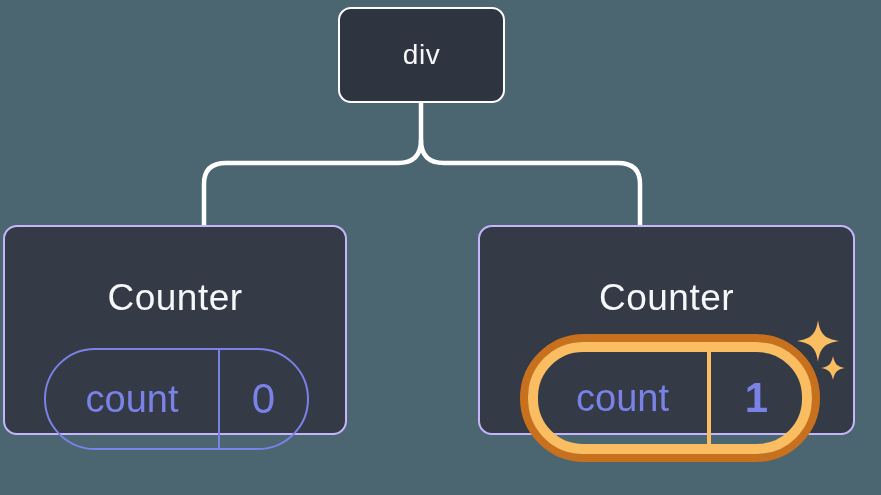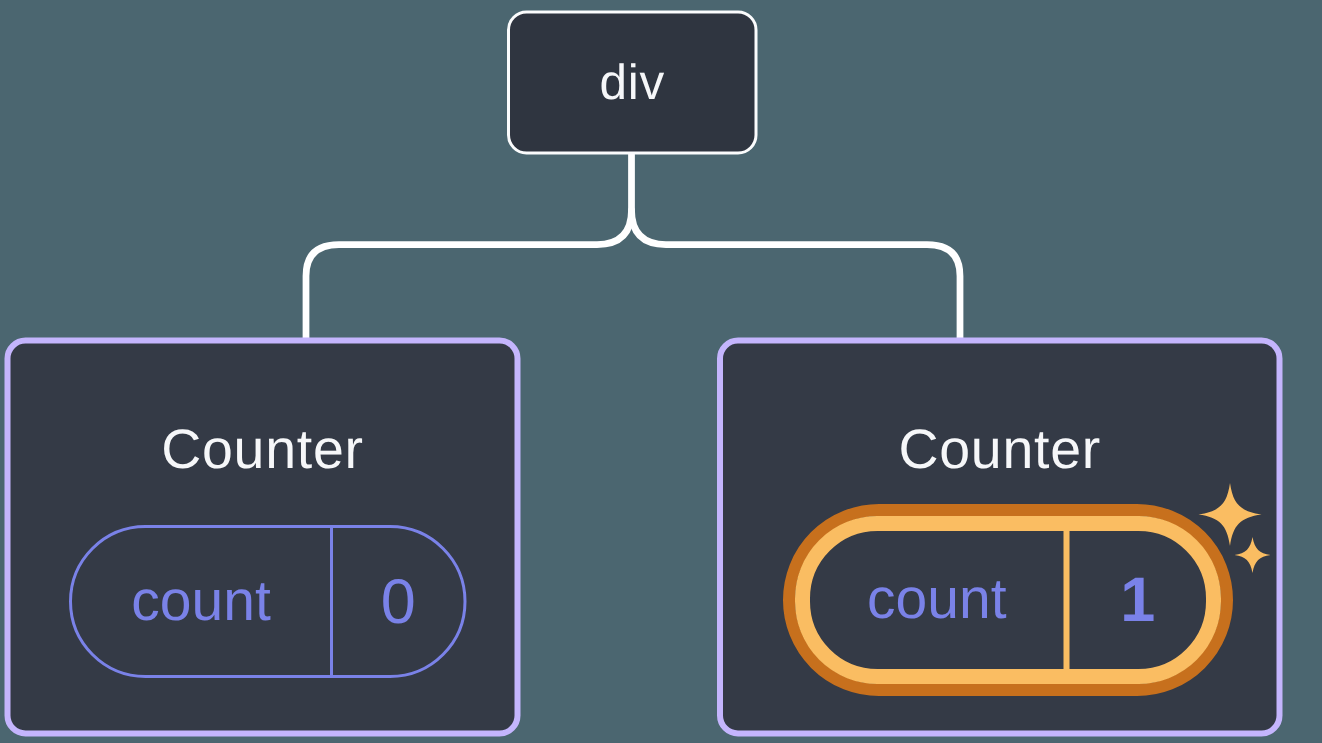--- a/index.html
+++ b/index.html
@@ -18,28 +18,28 @@
     pointer-events:none;
   }
   .root-node{
     position:absolute;
     left:338px;top:7px;width:167px;height:96px;
     box-sizing:border-box;
     background:#2F3540;
     border:2.5px solid #FBFCFD;
     border-radius:13px;
     display:flex;align-items:center;justify-content:center;
-    color:#F6F7F9;font-size:33px;letter-spacing:.5px;
+    color:#F6F7F9;font-size:28px;letter-spacing:.5px;
   }
   .card{
     position:absolute;
-    top:225px;height:266px;
+    top:225px;height:210px;
     box-sizing:border-box;
     background:#343A46;
-    border:4px solid #c4b5fd;
+    border:2px solid #c4b5fd;
     border-radius:14px;
   }
   .card-left{left:3px;width:344px;}
   .card-right{left:478px;width:377px;}
   .card-title{
     position:absolute;left:0;top:50px;width:100%;
     text-align:center;
     color:#F6F7F9;font-size:37px;font-weight:500;letter-spacing:.5px;
   }
   

